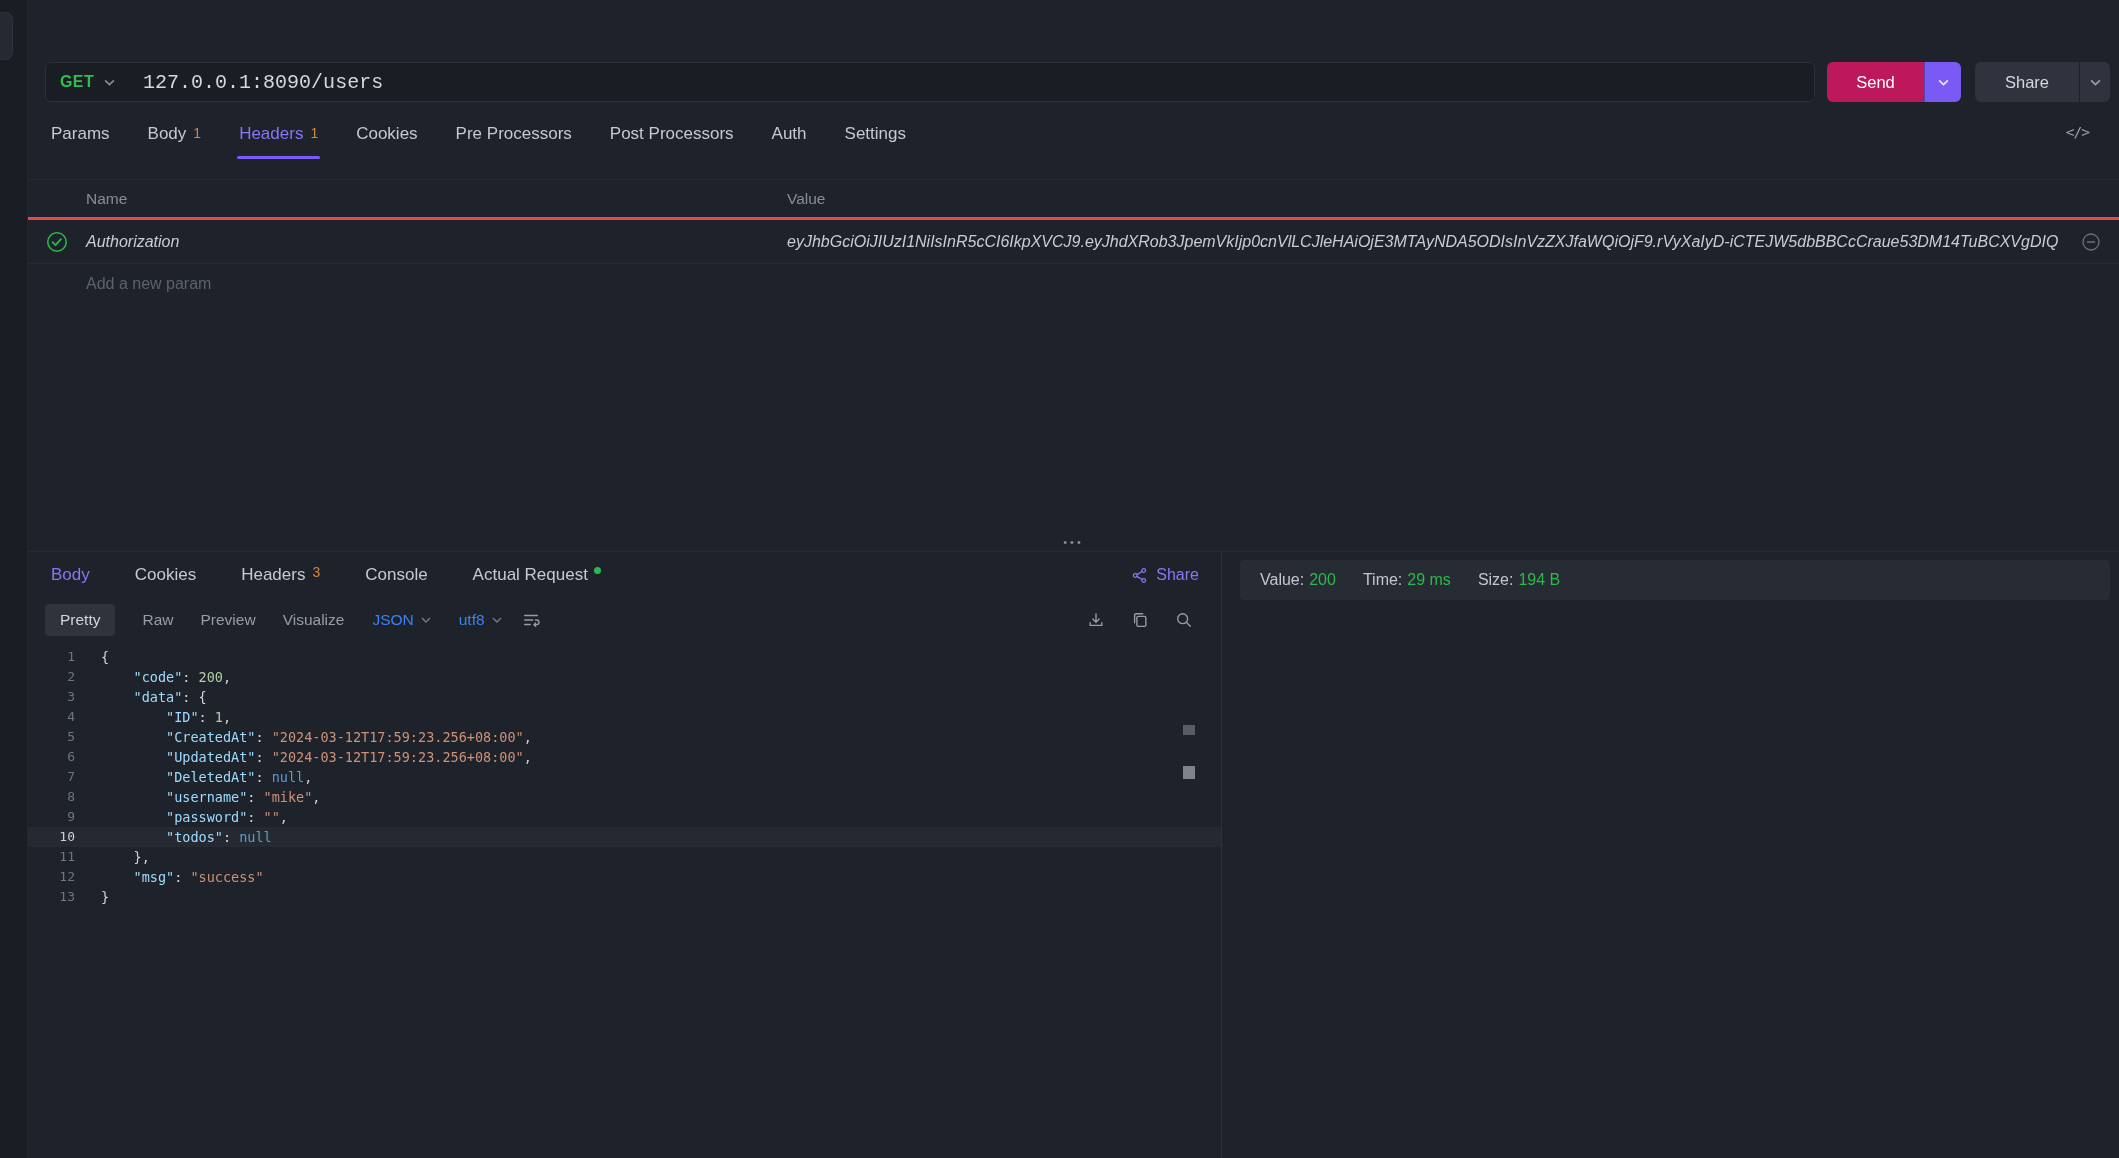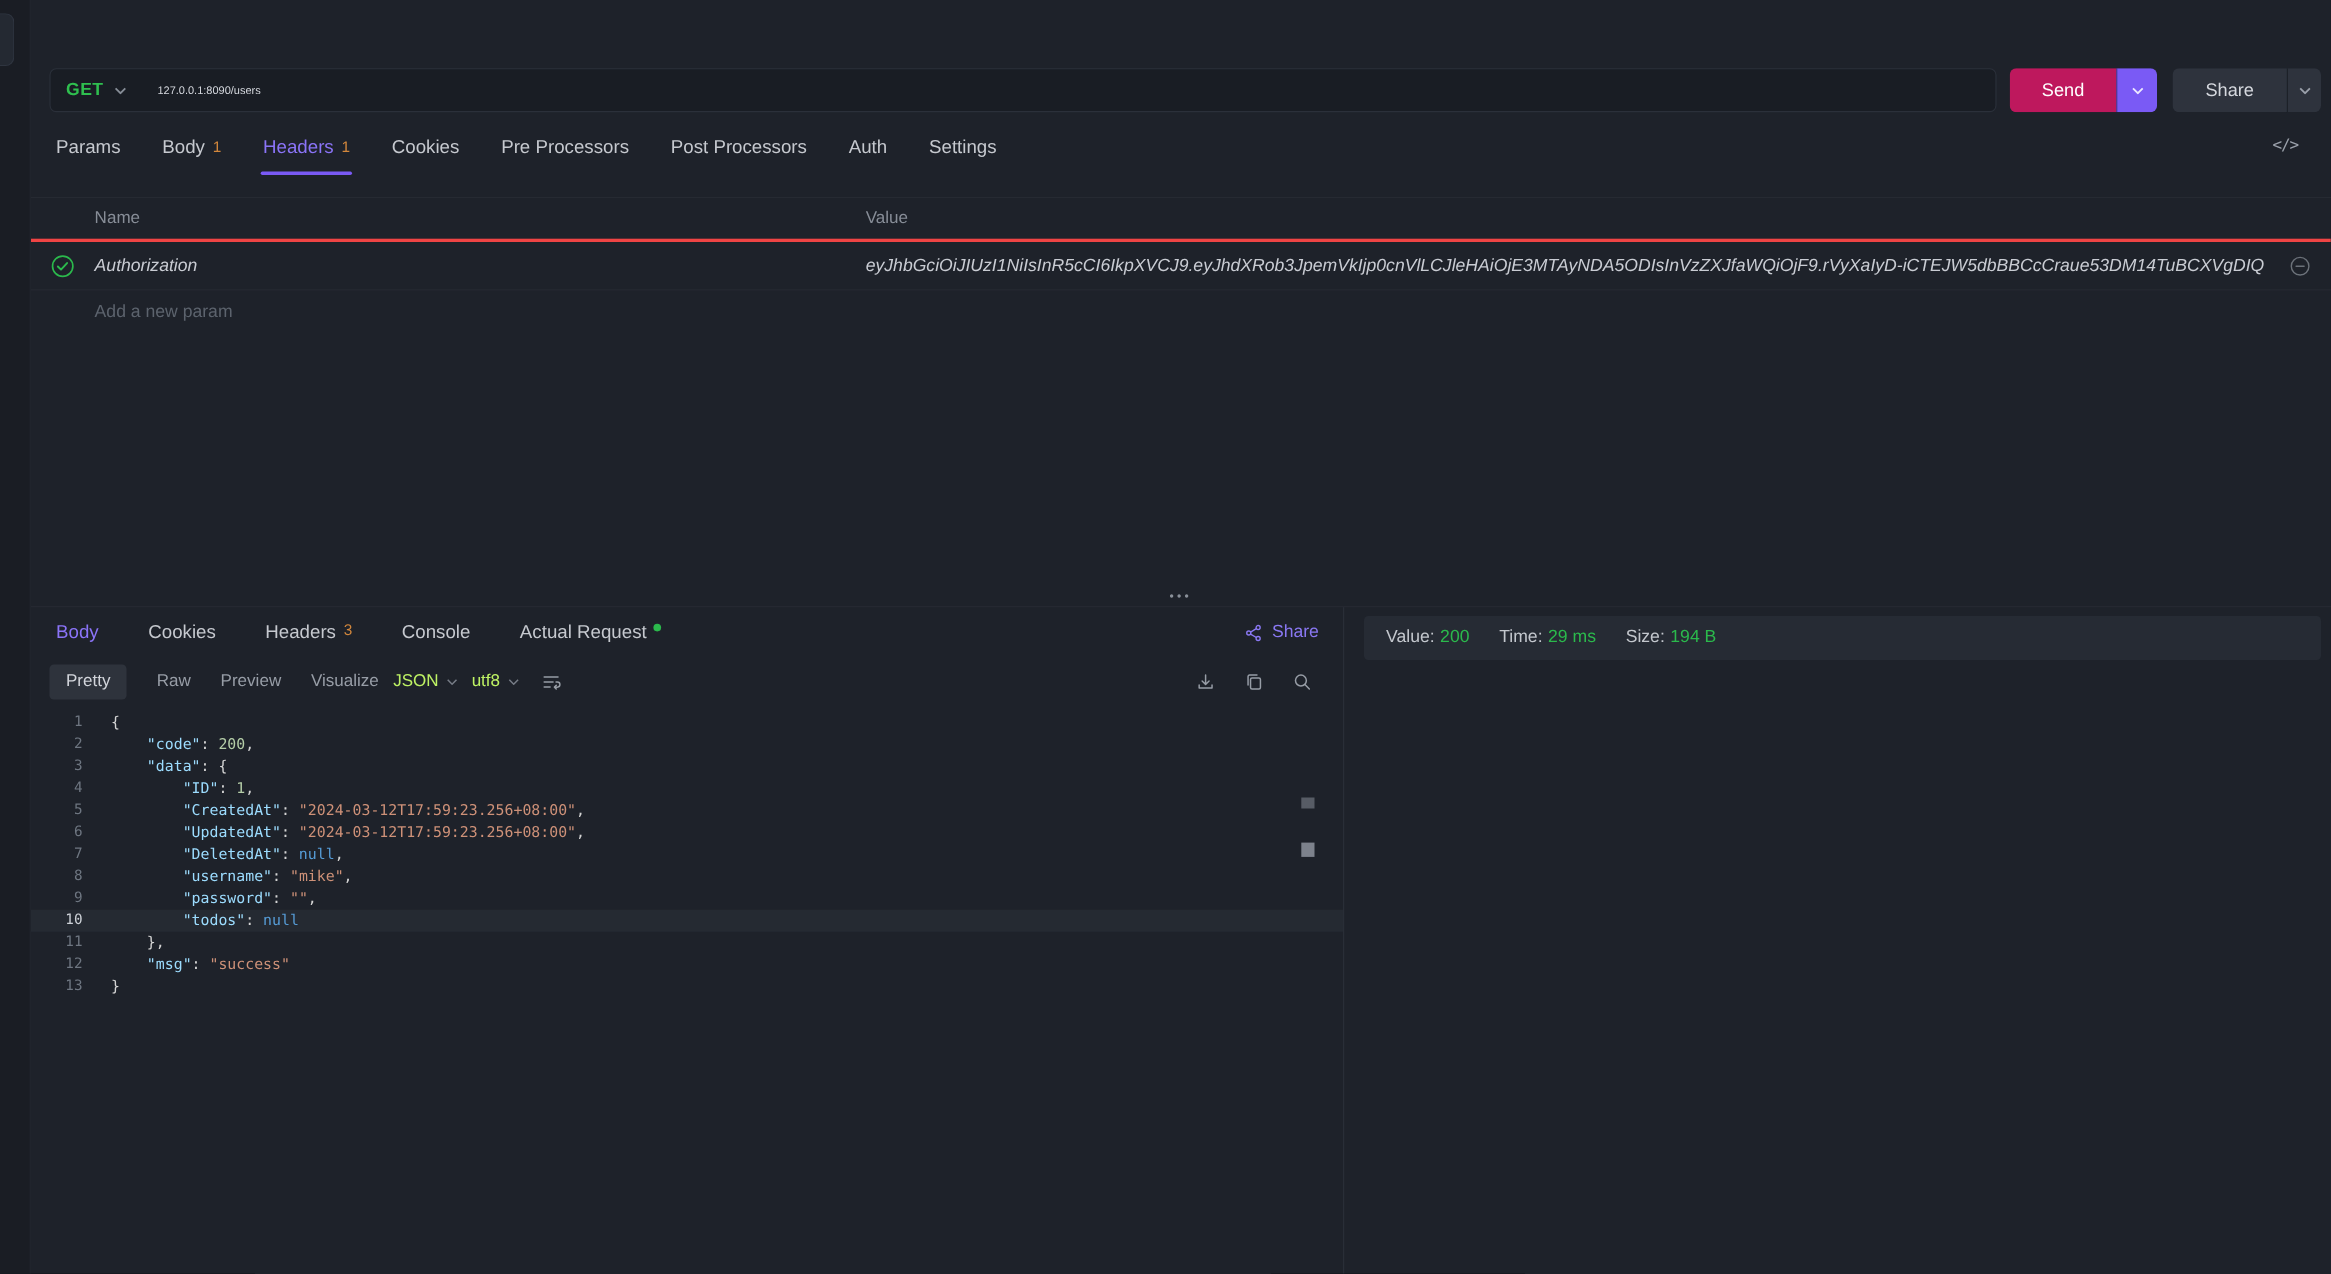--- a/index.html
+++ b/index.html
@@ -18,21 +18,21 @@
 
   .main { flex:1; min-width:0; display:flex; flex-direction:column; }
 
   
   .topbar { height:84px; flex:none; display:flex; align-items:center; padding-left:17px;margin-top:40px; }
   .url-box { width:1770px; height:40px; flex:none; background:#191d24; border:1px solid #2b303a;
              border-radius:6px; display:flex; align-items:center; }
   .method-select { display:flex; align-items:center; gap:10px; height:100%; padding:0 14px; cursor:pointer; }
   .method-label { color:#2fbf4f; font-weight:700; font-size:16px; letter-spacing:.4px; }
   .chev { color:#868d97; flex:none; }
-  .url-input { color:#d5d8de; font-size:10px; padding-left:14px; white-space:nowrap; cursor:text; }
+  .url-input { color:#d5d8de; font-size:20px; padding-left:14px; white-space:nowrap; cursor:text;font-family:Liberation Mono, monospace; }
 
   .split-btn { display:flex; height:40px; border-radius:6px; overflow:hidden; flex:none; }
   .split-btn.send { margin-left:12px; }
   .send .btn-main  { width:97px;  background:#be185d; color:#ffffff; font-size:16.5px; border:none; }
   .send .btn-caret { width:37px;  background:#7a5af5; color:#ece8ff; border:none;
                      border-left:1px solid rgba(0,0,0,.28); display:flex; align-items:center; justify-content:center; }
   .split-btn.save { margin-left:14px; }
   .save .btn-main  { width:104px; background:#2e333d; color:#d5d8de; font-size:16.5px; border:none; }
   .save .btn-caret { width:31px;  background:#2e333d; color:#9aa0aa; border:none;
                      border-left:1px solid #1d2128; display:flex; align-items:center; justify-content:center; }
@@ -70,21 +70,21 @@
   .resp-tabs { height:46px; flex:none; display:flex; align-items:center; gap:45px; padding-left:23px; }
   .rtab { position:relative; display:flex; align-items:flex-start; color:#c6c9cf; font-size:17px; cursor:pointer; }
   .rtab.active { color:#8b74f8; }
   .rtab .dot { width:7px; height:7px; border-radius:50%; background:#2bb94c; margin-left:6px; margin-top:2px; }
   .share { margin-left:auto; margin-right:22px; display:flex; align-items:center; gap:8px;
            color:#8a78f2; font-size:16px; cursor:pointer; }
 
   .view-toolbar { height:44px; flex:none; display:flex; align-items:center; padding-left:17px; }
   .pill { background:#2e333c; border-radius:4px; padding:7px 15px; color:#d2d5db; font-size:15.5px; cursor:pointer; }
   .vt { color:#979da6; font-size:15.5px; margin-left:27px; cursor:pointer; }
-  .select { display:flex; align-items:center; gap:7px; color:#bef264; font-size:15.5px; margin-left:13px; cursor:pointer; }
+  .select { display:flex; align-items:center; gap:7px; color:#3b82f6; font-size:15.5px; margin-left:28px; cursor:pointer; }
   .select .chev { color:#767c86; }
   .icon-btn { color:#979da6; display:flex; align-items:center; cursor:pointer; }
   .wrap-btn { margin-left:20px; }
   .right-icons { margin-left:auto; margin-right:28px; display:flex; gap:26px; }
 
   .code-area { flex:1; position:relative; padding-top:5px; overflow:hidden;
                font-family:"DejaVu Sans Mono", monospace; font-size:13.5px; }
   .code-line { display:flex; height:20px; line-height:20px; }
   .code-line.active { background:rgba(110,118,129,0.10); }
   .ln { flex:none; width:47px; text-align:right; color:#6e7681; font-size:13px; user-select:none; }

